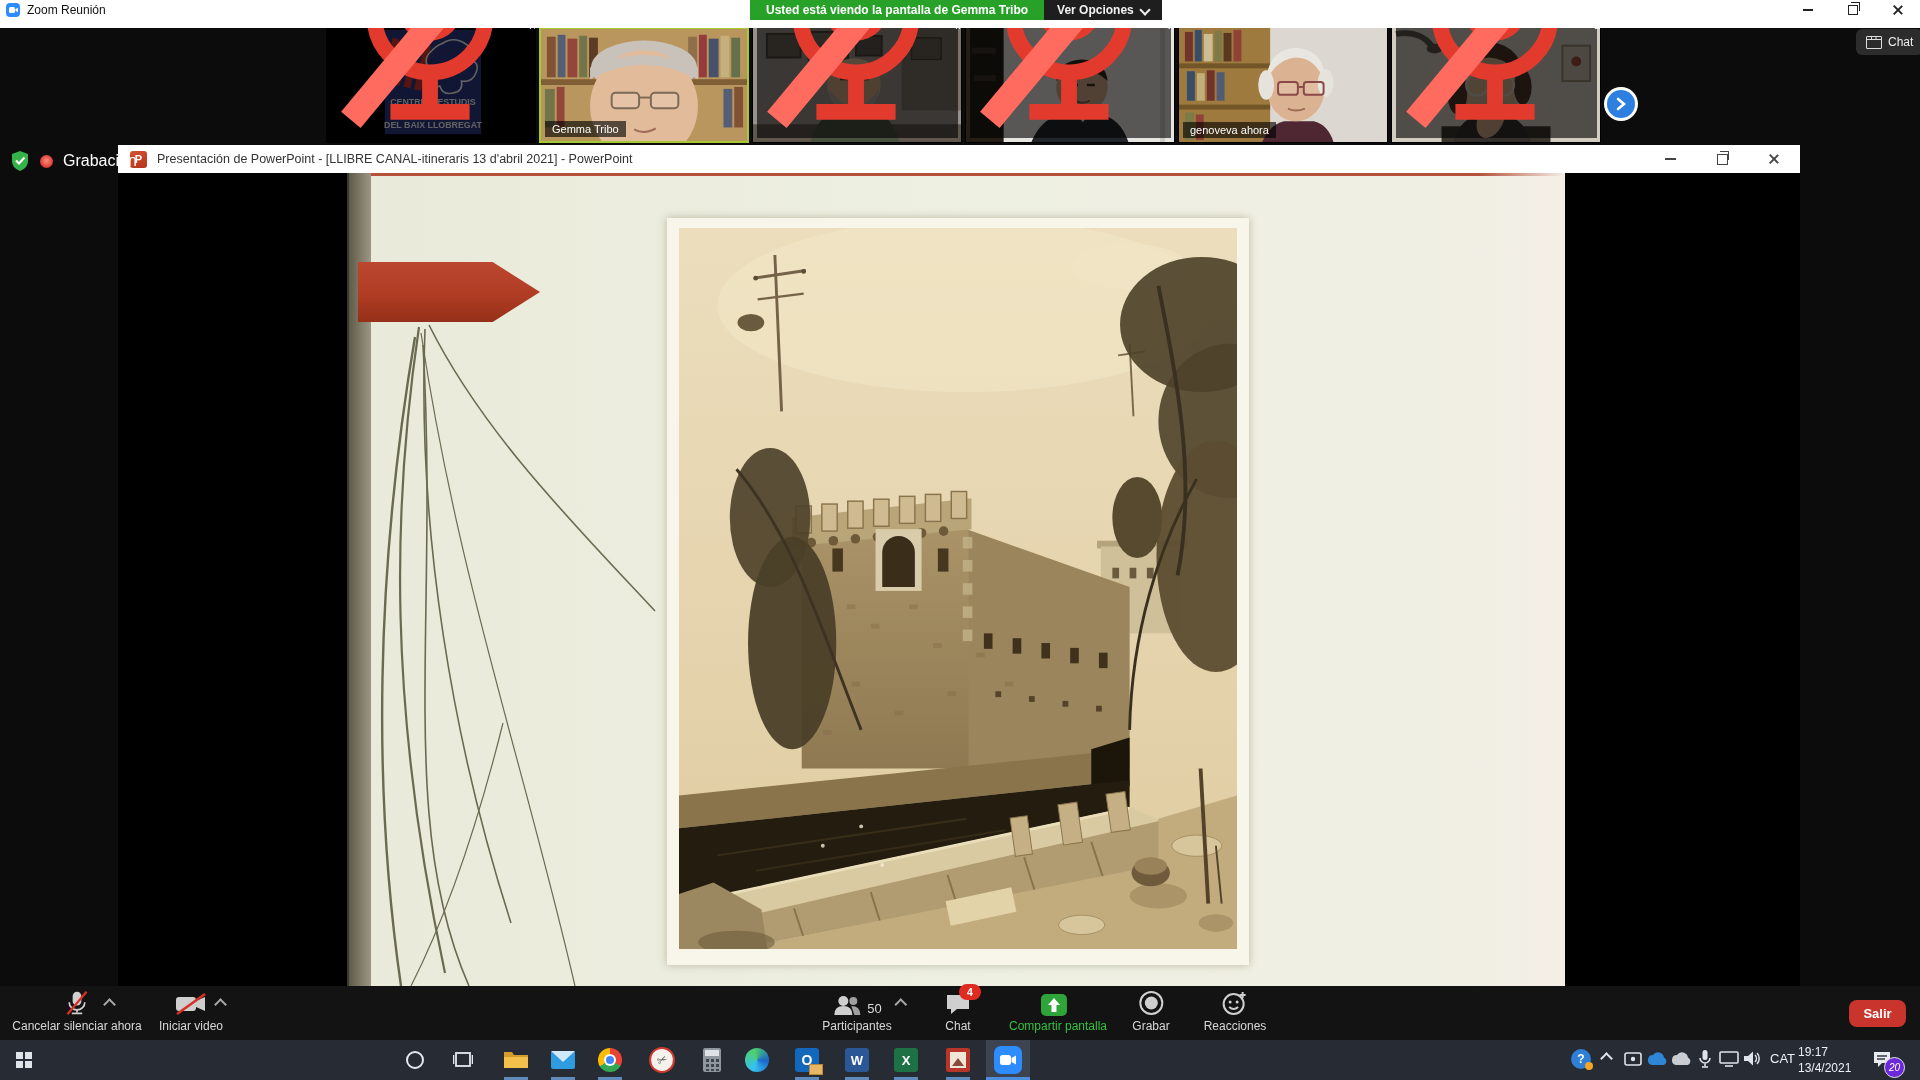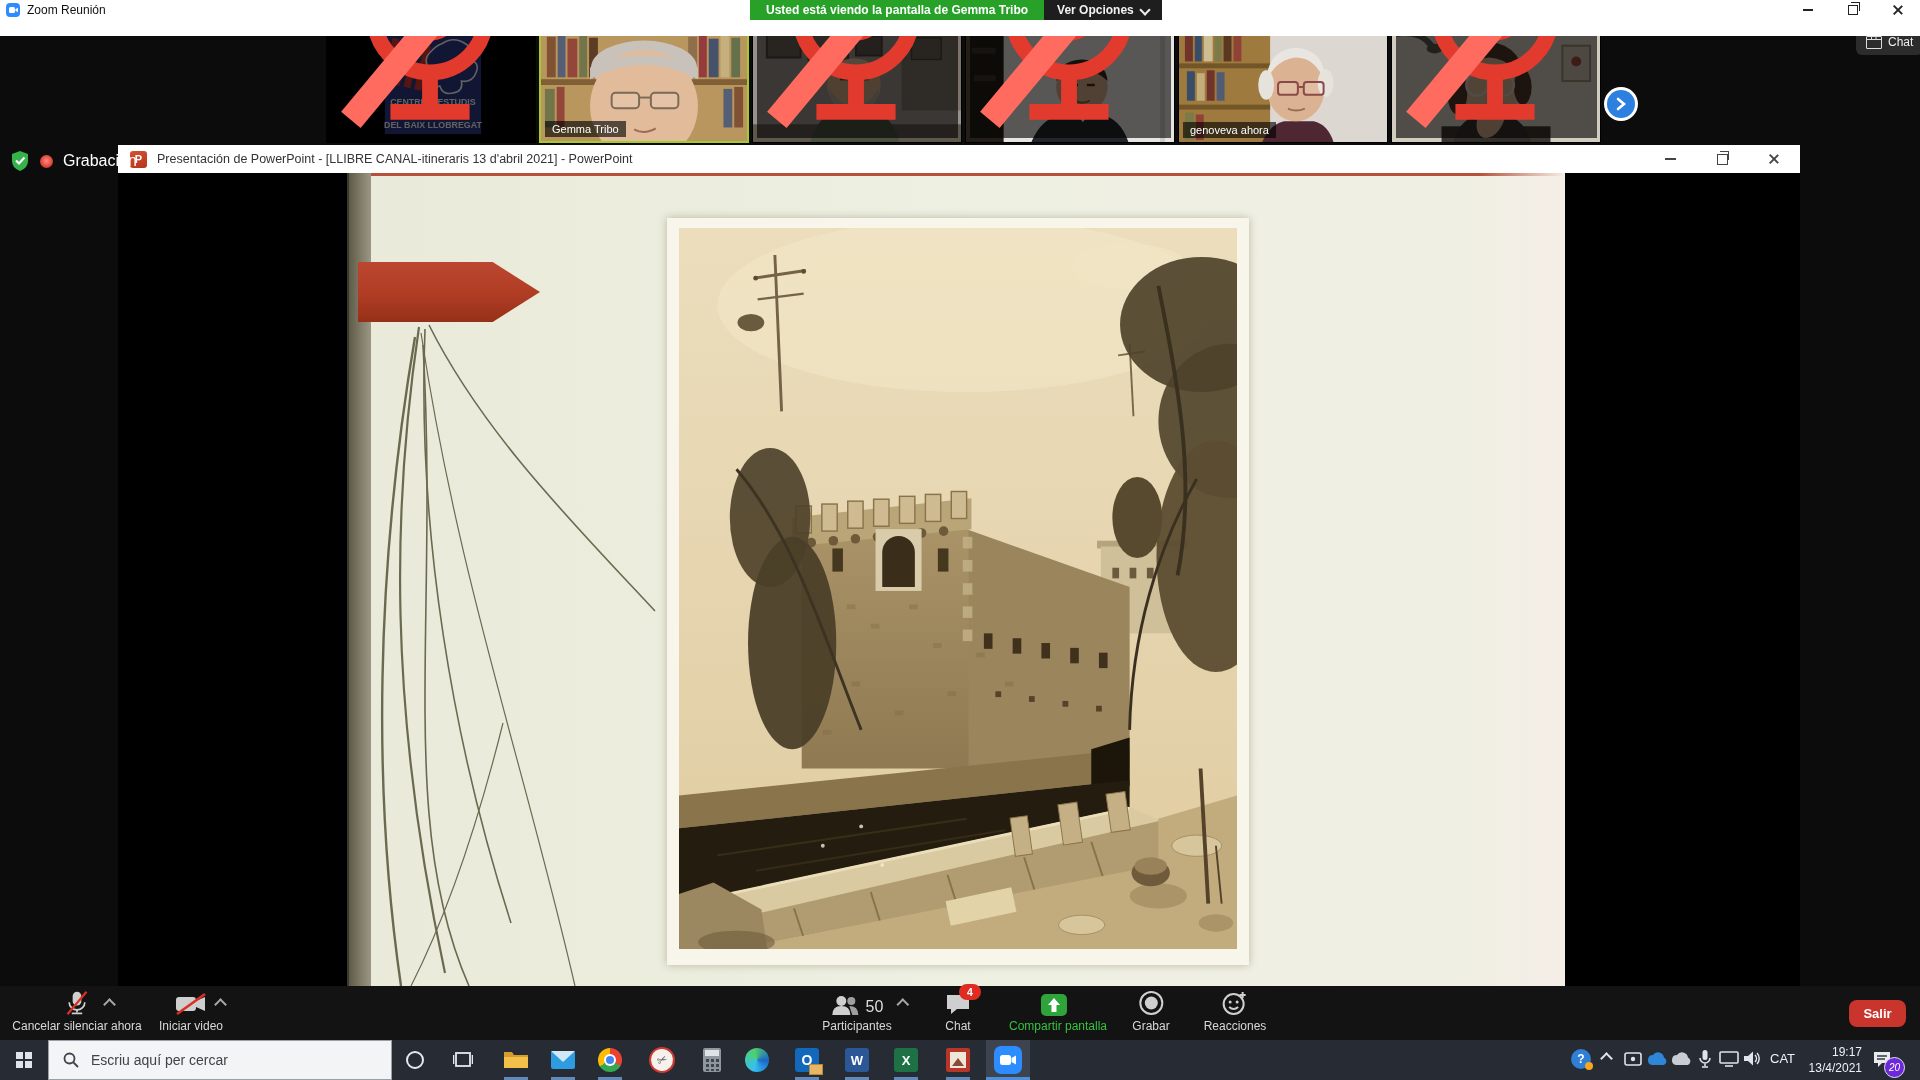--- a/index.html
+++ b/index.html
@@ -1,20 +1,20 @@
 <!DOCTYPE html>
 <html><head>
 <meta charset="utf-8">
 <style>
   html,body{margin:0;padding:0;background:#000;}
   .screen{position:relative;width:1920px;height:1080px;overflow:hidden;background:#0c0c0c;
     font-family:"Liberation Sans","DejaVu Sans",sans-serif;-webkit-font-smoothing:antialiased;}
 
   
-  .zoom-titlebar{position:absolute;left:0;top:0;width:1920px;height:36px;background:#fff;z-index:40;}
+  .zoom-titlebar{position:absolute;left:0;top:0;width:1920px;height:28px;background:#fff;z-index:40;}
   .zt-left{position:absolute;left:6px;top:0;height:20px;display:flex;align-items:center;gap:7px;}
   .zoom-app-icon{width:14px;height:14px;border-radius:4px;background:#2d8cff;display:flex;align-items:center;justify-content:center;}
   .zt-title{font-size:12px;color:#111;}
   .share-banner{position:absolute;left:750px;top:0;height:20px;display:flex;z-index:41;}
   .sb-green{height:20px;display:flex;align-items:center;padding:0 16px;background:#28a128;color:#fff;font-size:12px;font-weight:bold;}
   .sb-opts{height:20px;display:flex;align-items:center;gap:7px;padding:0 13px;background:#1e1e1e;color:#f2f2f2;font-size:12px;font-weight:bold;cursor:pointer;}
   .win-ctrls{position:absolute;right:0;top:0;height:20px;display:flex;}
   .wc{width:45px;height:20px;display:flex;align-items:center;justify-content:center;}
   .wc .bar{width:10px;height:2px;background:#222;}
   .wc .rest{width:8px;height:8px;border:1px solid #222;position:relative;background:#fff;}
@@ -95,21 +95,21 @@
   .winlogo i{background:#dfe3ea;}
   .searchbox{position:absolute;left:48px;top:0;width:344px;height:40px;background:#f3f4f6;display:flex;align-items:center;gap:10px;
     box-sizing:border-box;padding-left:14px;border:1px solid #9aa0a8;}
   .searchbox input{border:none;outline:none;background:transparent;font-size:14px;color:#333;width:250px;font-family:inherit;}
   .searchbox input::placeholder{color:#3f434a;opacity:1;}
   .tb-icon{position:absolute;top:5px;width:30px;height:30px;display:flex;align-items:center;justify-content:center;cursor:pointer;}
   .underline{position:absolute;top:37px;height:3px;background:#6b9bd2;opacity:.85;}
   .active-app-bg{position:absolute;left:986px;top:0;width:44px;height:40px;background:#3d4450;}
   .tray-item{position:absolute;display:flex;align-items:center;justify-content:center;color:#dfe3ea;cursor:pointer;}
   .tray-txt{font-size:13px;color:#eef1f5;}
-  .clock{position:absolute;left:1798px;top:4px;width:64px;text-align:right;color:#eef1f5;font-size:12px;line-height:16px;cursor:pointer;}
+  .clock{position:absolute;left:1798px;top:4px;width:64px;text-align:left;color:#eef1f5;font-size:12px;line-height:16px;cursor:pointer;}
   .notif-badge{position:absolute;left:1884px;top:1057px;width:19px;height:19px;border-radius:50%;background:#6d28d9;
     border:1.5px solid #dfe3ea;color:#fff;font-size:10px;display:flex;align-items:center;justify-content:center;z-index:72;font-style:italic;}
 
   
   .logo-thumb{display:flex;align-items:center;justify-content:center;height:100%;}
 </style>
 </head>
 <body>
 
 <div class="screen">
@@ -558,21 +558,21 @@
     </div>
 
     <div class="tb-btn" style="left:857px;transform:translateX(-50%);">
       <span class="tb-ico">
         <svg width="30" height="22" viewBox="0 0 30 22">
           <circle cx="11" cy="7" r="5" fill="#cfcfcf"></circle>
           <path d="M2,21 Q2,12 11,12 Q20,12 20,21 Z" fill="#cfcfcf"></path>
           <circle cx="21" cy="7" r="4" fill="#9f9f9f"></circle>
           <path d="M19,12 Q28,12 28,21 L22,21" fill="#9f9f9f"></path>
         </svg>
-        <span style="font-size:16px;color:#dcdcdc;margin-left:5px;">50</span>
+        <span style="font-size:13px;color:#dcdcdc;margin-left:5px;">50</span>
         <i class="chv up side-chv" style="right:-24px;"></i>
       </span>
       <span>Participantes</span>
     </div>
 
     <div class="tb-btn" style="left:958px;transform:translateX(-50%);">
       <span class="tb-ico">
         <svg width="26" height="24" viewBox="0 0 26 24">
           <path d="M2,3 h22 v14 h-12 l-6,5 v-5 h-4 z" fill="#cfcfcf"></path>
         </svg>
@@ -622,27 +622,20 @@
   <div class="taskbar">
     <div class="start">
       <span class="winlogo">
           <i></i>
           <i></i>
           <i></i>
           <i></i>
         </span>
     </div>
 
-    <div class="searchbox">
-      <svg width="16" height="16" viewBox="0 0 16 16">
-        <circle cx="6.5" cy="6.5" r="5" fill="none" stroke="#3f434a" stroke-width="1.8"></circle>
-        <line x1="10.5" y1="10.5" x2="15" y2="15" stroke="#3f434a" stroke-width="1.8"></line>
-      </svg>
-      <input type="text" placeholder="Escriu aquí per cercar" style="">
-    </div>
 
     <div class="tb-icon" style="left:400px;">
       <svg width="20" height="20" viewBox="0 0 20 20">
           <circle cx="10" cy="10" r="8" fill="none" stroke="#e6e9ee" stroke-width="2"></circle>
         </svg>
     </div>
     <div class="tb-icon" style="left:448px;">
       <svg width="20" height="18" viewBox="0 0 20 18">
         <rect x="3" y="2" width="14" height="13" fill="none" stroke="#e6e9ee" stroke-width="1.8"></rect>
         <line x1="0.5" y1="4" x2="0.5" y2="13" stroke="#e6e9ee" stroke-width="1.6"></line>

